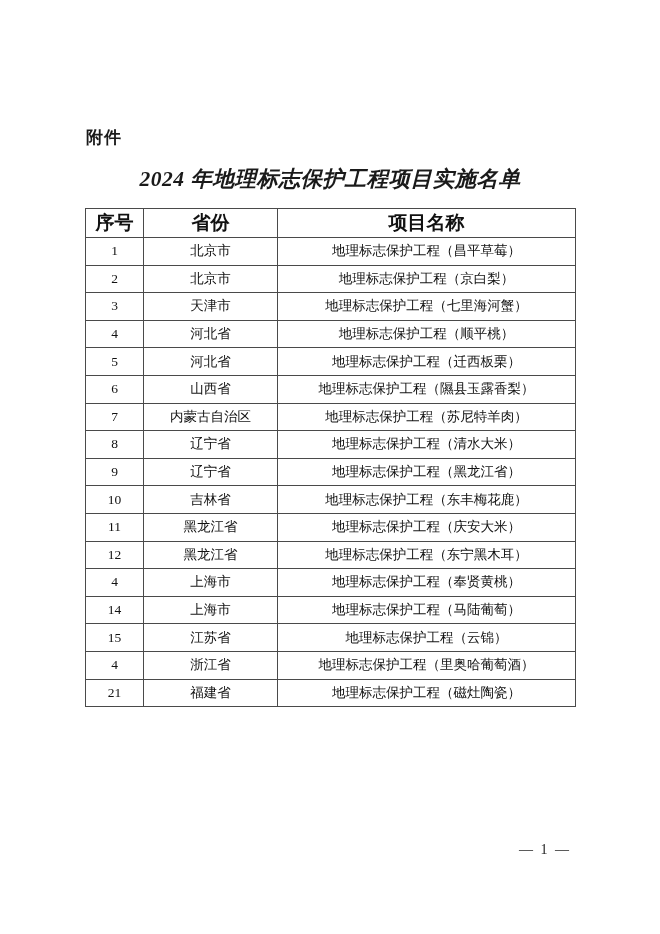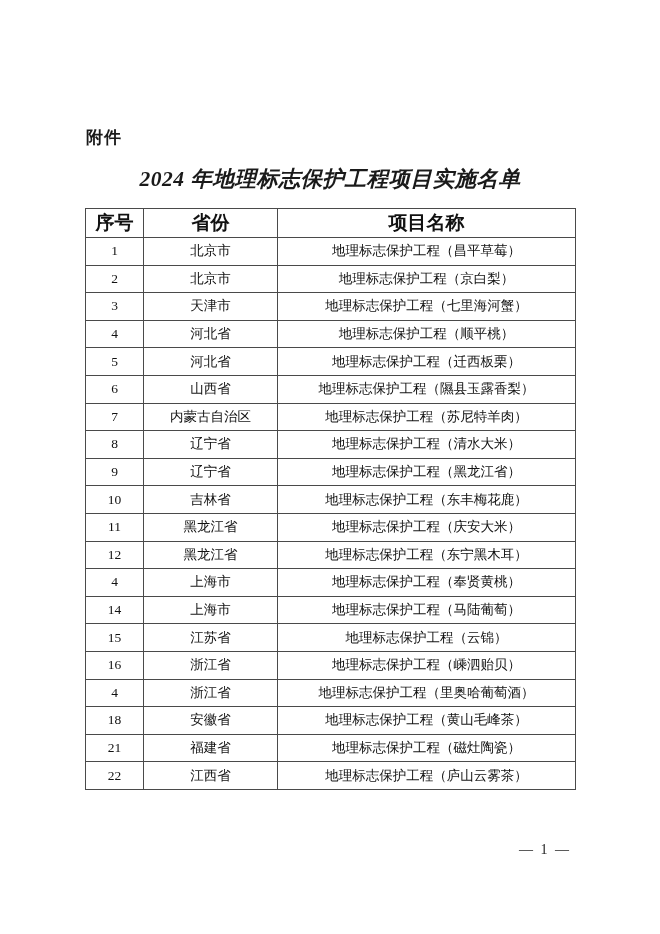--- a/index.html
+++ b/index.html
@@ -176,42 +176,27 @@
           <td>14</td>
           <td>上海市</td>
           <td>地理标志保护工程（马陆葡萄）</td>
         </tr>
         <tr>
           <td>15</td>
           <td>江苏省</td>
           <td>地理标志保护工程（云锦）</td>
         </tr>
         <tr>
-          <td>16</td>
-          <td>浙江省</td>
-          <td>地理标志保护工程（嵊泗贻贝）</td>
-        </tr>
-        <tr>
           <td>4</td>
           <td>浙江省</td>
           <td>地理标志保护工程（里奥哈葡萄酒）</td>
         </tr>
         <tr>
-          <td>18</td>
-          <td>安徽省</td>
-          <td>地理标志保护工程（黄山毛峰茶）</td>
-        </tr>
-        <tr>
           <td>21</td>
           <td>福建省</td>
           <td>地理标志保护工程（磁灶陶瓷）</td>
         </tr>
-        <tr>
-          <td>22</td>
-          <td>江西省</td>
-          <td>地理标志保护工程（庐山云雾茶）</td>
-        </tr>
       </tbody>
   </table>
 
   <div class="page-number">— 1 —</div>
 
 </div>
 
 </body></html>

